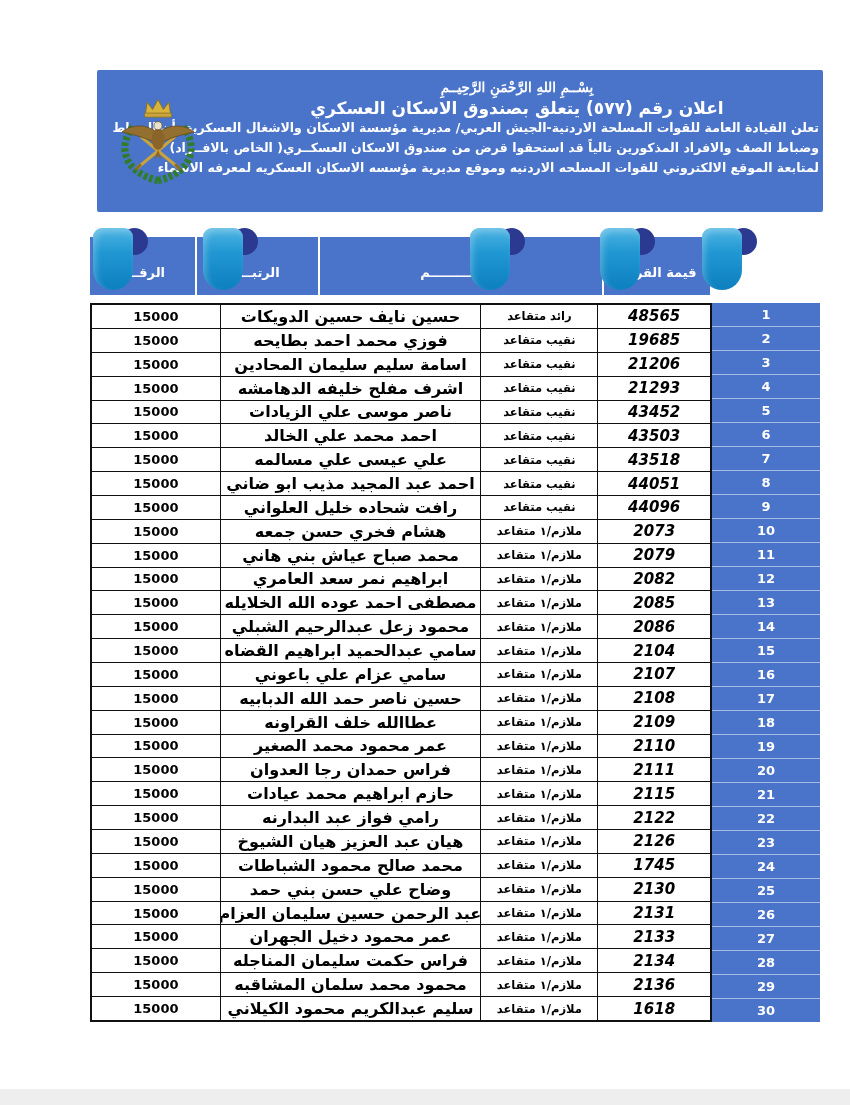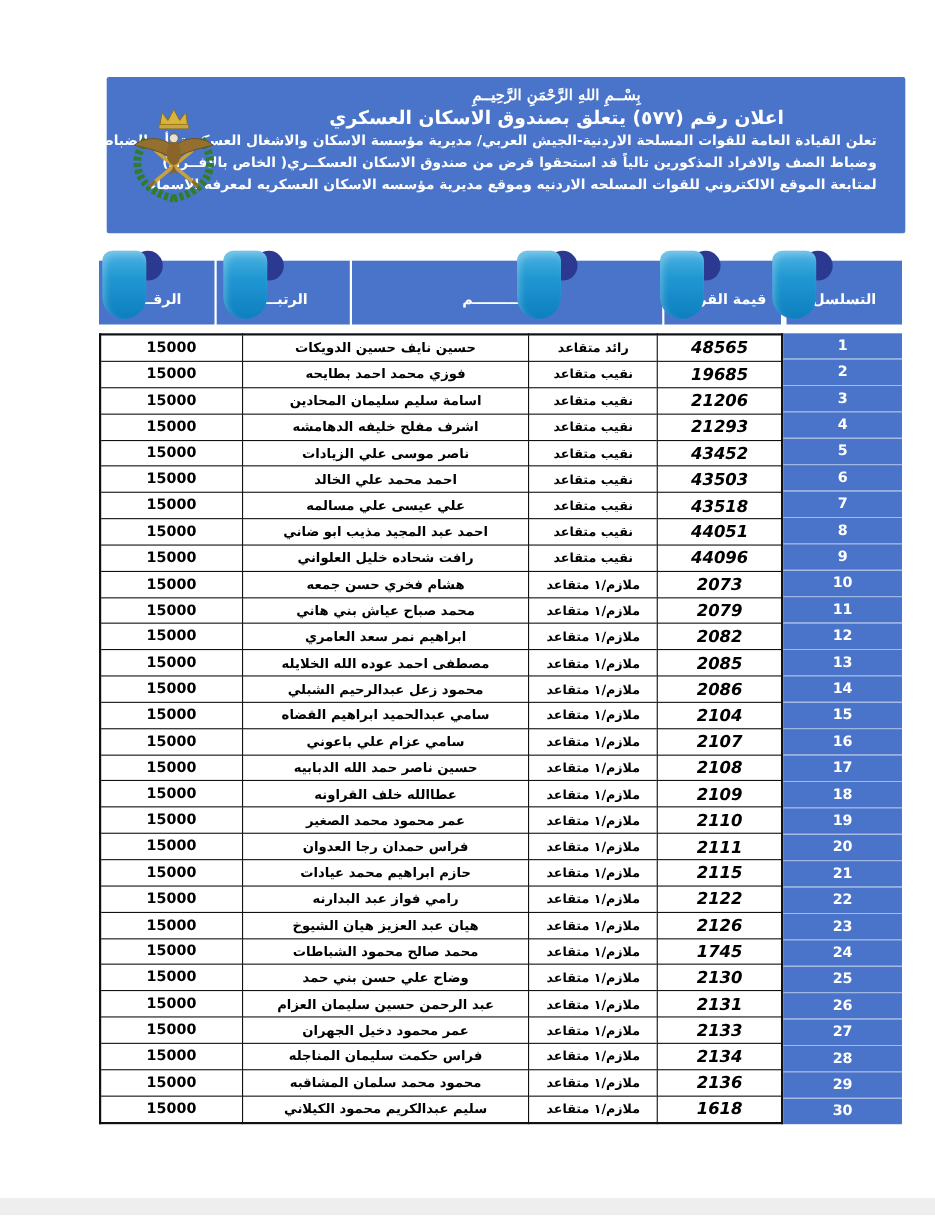--- a/index.html
+++ b/index.html
@@ -4,21 +4,21 @@
 <style>
   * { margin:0; padding:0; box-sizing:border-box; }
   html,body { background:#ffffff; }
   body { font-family:"DejaVu Sans", sans-serif; }
   .page { position:relative; width:850px; height:1105px; background:#ffffff; overflow:hidden; margin:0 auto; }
 
   
   .announcement {
     position:absolute; left:97px; top:70px; width:726px; height:142px;
     background:#4a74c9; color:#ffffff; border-radius:2px;
-    padding:7px 26px 0 118px; text-align:center;
+    padding:7px 4px 0 118px; text-align:center;
   }
   .announcement .line { line-height:20px; font-size:12.5px; font-weight:bold; white-space:nowrap; }
   .announcement .bismillah { font-family:"DejaVu Serif", serif; font-size:13.5px; line-height:21px; }
   .announcement .title-line { font-size:17px; }
   .emblem { position:absolute; top:26px; left:12px; width:98px; height:90px; }
 
   
   .header-band {
     position:absolute; left:90px; top:237px; width:620px; height:58px;
     display:flex; flex-direction:row-reverse; gap:2px;
@@ -58,21 +58,21 @@
     border-collapse:collapse; table-layout:fixed; direction:rtl;
     border:2px solid #111;
   }
   table.loan-table td {
     border:1px solid #111; background:#ffffff; color:#000;
     text-align:center; vertical-align:middle; font-weight:bold;
     overflow:hidden; white-space:nowrap;
   }
   td.c-number { width:112px; font-size:15px;font-style:italic; }
   td.c-rank   { width:116px; font-size:11.5px; }
-  td.c-name   { width:258px; font-size:12px; }
+  td.c-name   { width:258px; font-size:16px; }
   td.c-loan   { width:128px; font-size:13px;margin-top:24px; }
 
   
   .serial-column {
     position:absolute; left:712px; top:303px; width:108px; height:719px;
     display:flex; flex-direction:column;
   }
   .serial-cell {
     flex:1; background:#4a74c9; color:#ffffff; font-weight:bold; font-size:13px;
     display:flex; align-items:center; justify-content:center;
@@ -113,21 +113,20 @@
       <path d="M50 60 L46 70 L50 67 L54 70 Z" fill="#8a6428"></path>
     </svg>
   </div>
 
   <div class="header-band">
     <div class="header-cell hc-number">الرقــم</div>
     <div class="header-cell hc-rank">الرتبــة</div>
     <div class="header-cell hc-name">الاســــــــــم</div>
     <div class="header-cell hc-loan">قيمة القرض</div>
   </div>
-  <div class="serial-header">التسلسل</div>
 
   <div class="ribbon r1">
       <div class="curl"></div>
       <div class="tongue"></div>
     </div>
   <div class="ribbon r2">
       <div class="curl"></div>
       <div class="tongue"></div>
     </div>
   <div class="ribbon r3">

